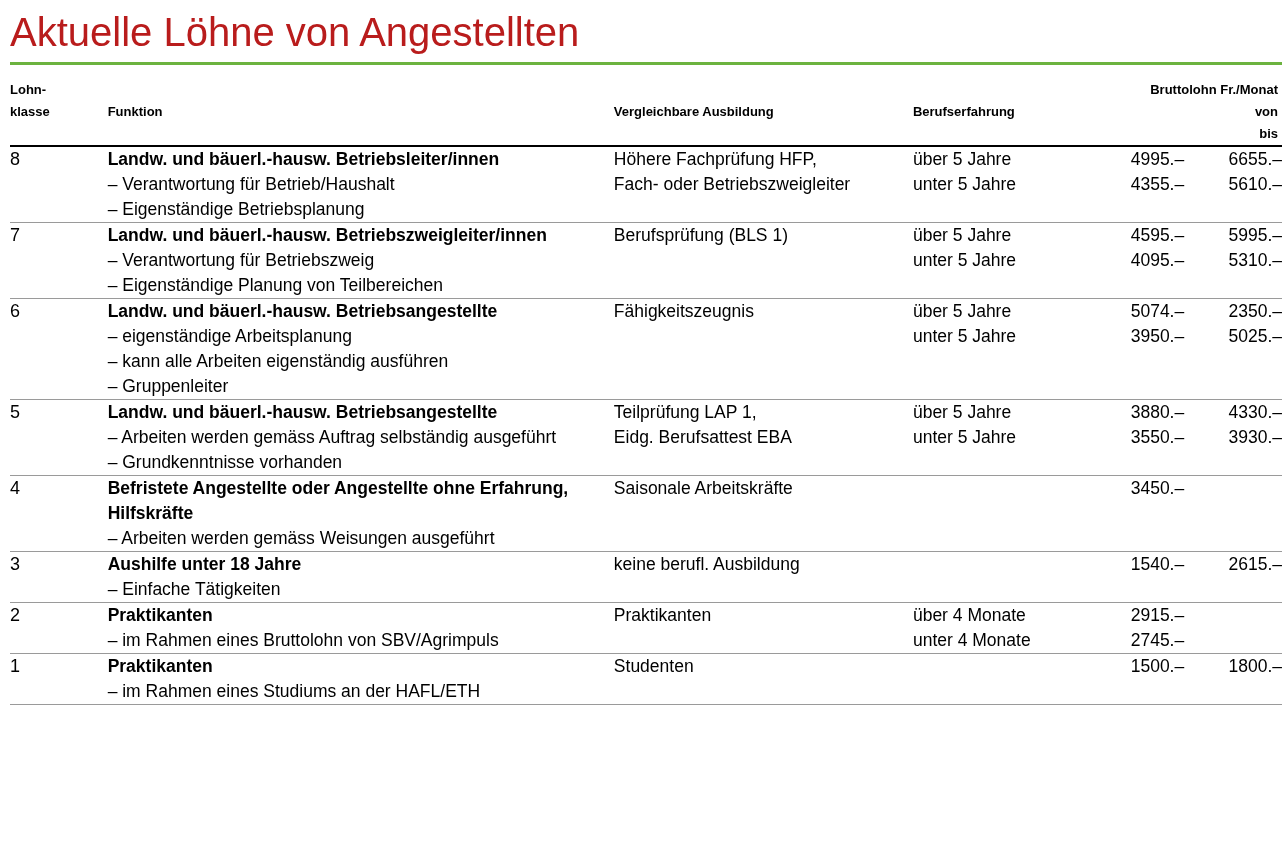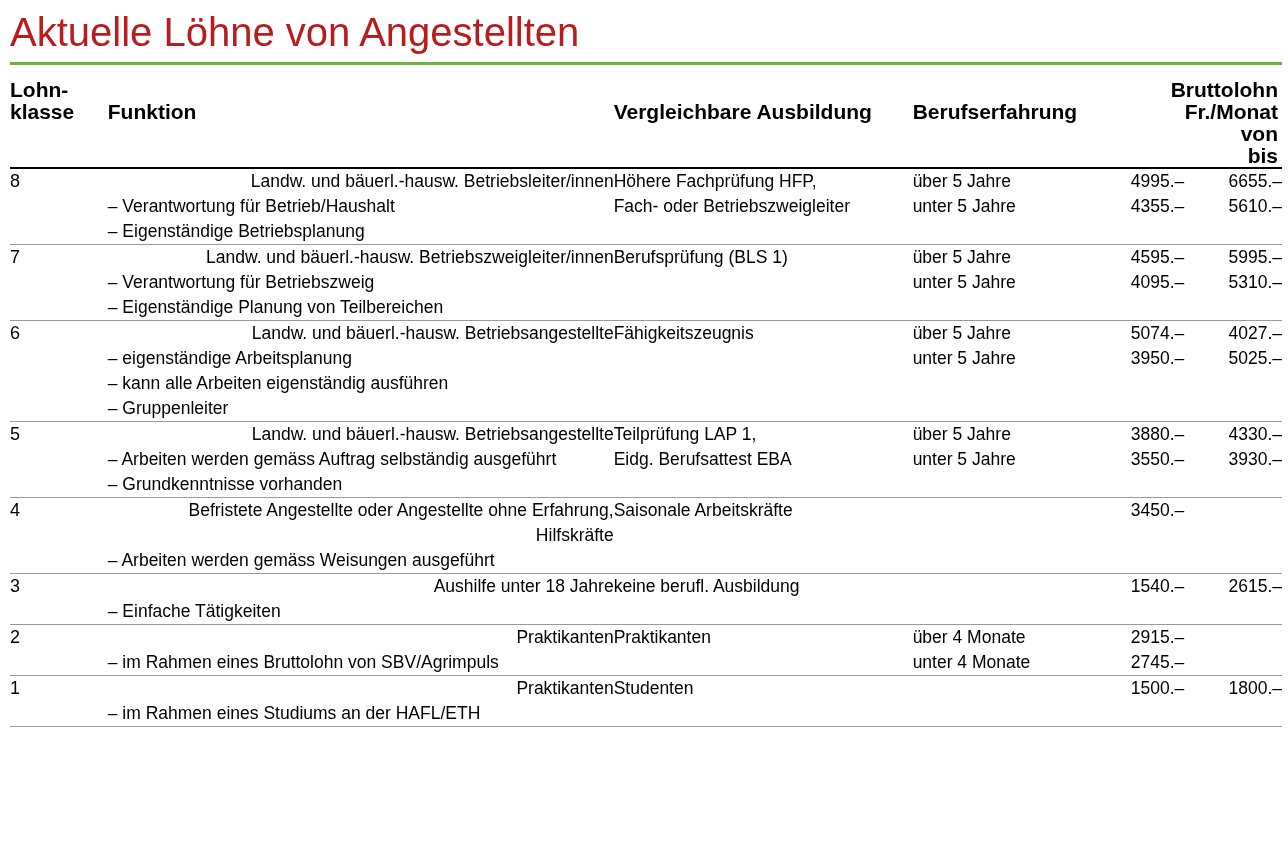--- a/index.html
+++ b/index.html
@@ -50,21 +50,21 @@
   .c-class  { width: 98px; }
   .c-func   { width: 508px; margin-left: 44px; }
   .c-edu    { width: 300px; }
   .c-exp    { width: 172px; }
   .c-from   { width: 100px; text-align: right !important; padding-right: 4px !important; }
   .c-to     { width: 94px;  text-align: right !important; margin-top: 39px; }
 
   
   .hdr td {
     font-weight: bold;
-    font-size: 21px;
+    font-size: 13px;
     line-height: 22px;
     padding-bottom: 2px;
   }
   .hdr .c-from, .hdr .c-to { text-align: right; }
   .hdr-rule td {
     border-bottom: 2px solid #000;
     height: 0;
     font-size: 0;
     line-height: 0;
   }
@@ -75,22 +75,21 @@
   .grp td {
     padding-top: 5px;
     padding-bottom: 6px;
     line-height: 25px;
   }
   .lohnklasse {
     font-size: 18px;
     font-weight: normal;
   }
   .fn-title {
-    font-weight: normal;
-    text-align: right;
+    font-weight: bold;
   }
   .fn-bullets {
     font-weight: normal;
   }
   .bullet {
     white-space: normal;
   }
   .indent-wrap {
     padding-left: 14px;
     display: block;
@@ -221,21 +220,21 @@
           </td>
           <td class="c-exp">
             <div>über 5 Jahre</div>
             <div>unter 5 Jahre</div>
           </td>
           <td class="c-from money">
             <div>5074.–</div>
             <div>3950.–</div>
           </td>
           <td class="c-to money">
-            <div>4027.–</div>
+            <div>2350.–</div>
             <div>5025.–</div>
           </td>
         </tr>
         <tr class="grp">
           <td class="c-class lohnklasse">5</td>
           <td class="c-func">
             <div class="fn-title">Landw. und bäuerl.-hausw. Betriebsangestellte</div>
             <div class="fn-bullets bullet">
               <span class="indent-wrap">– Arbeiten werden gemäss Auftrag selbständig ausgeführt</span>
             </div>

